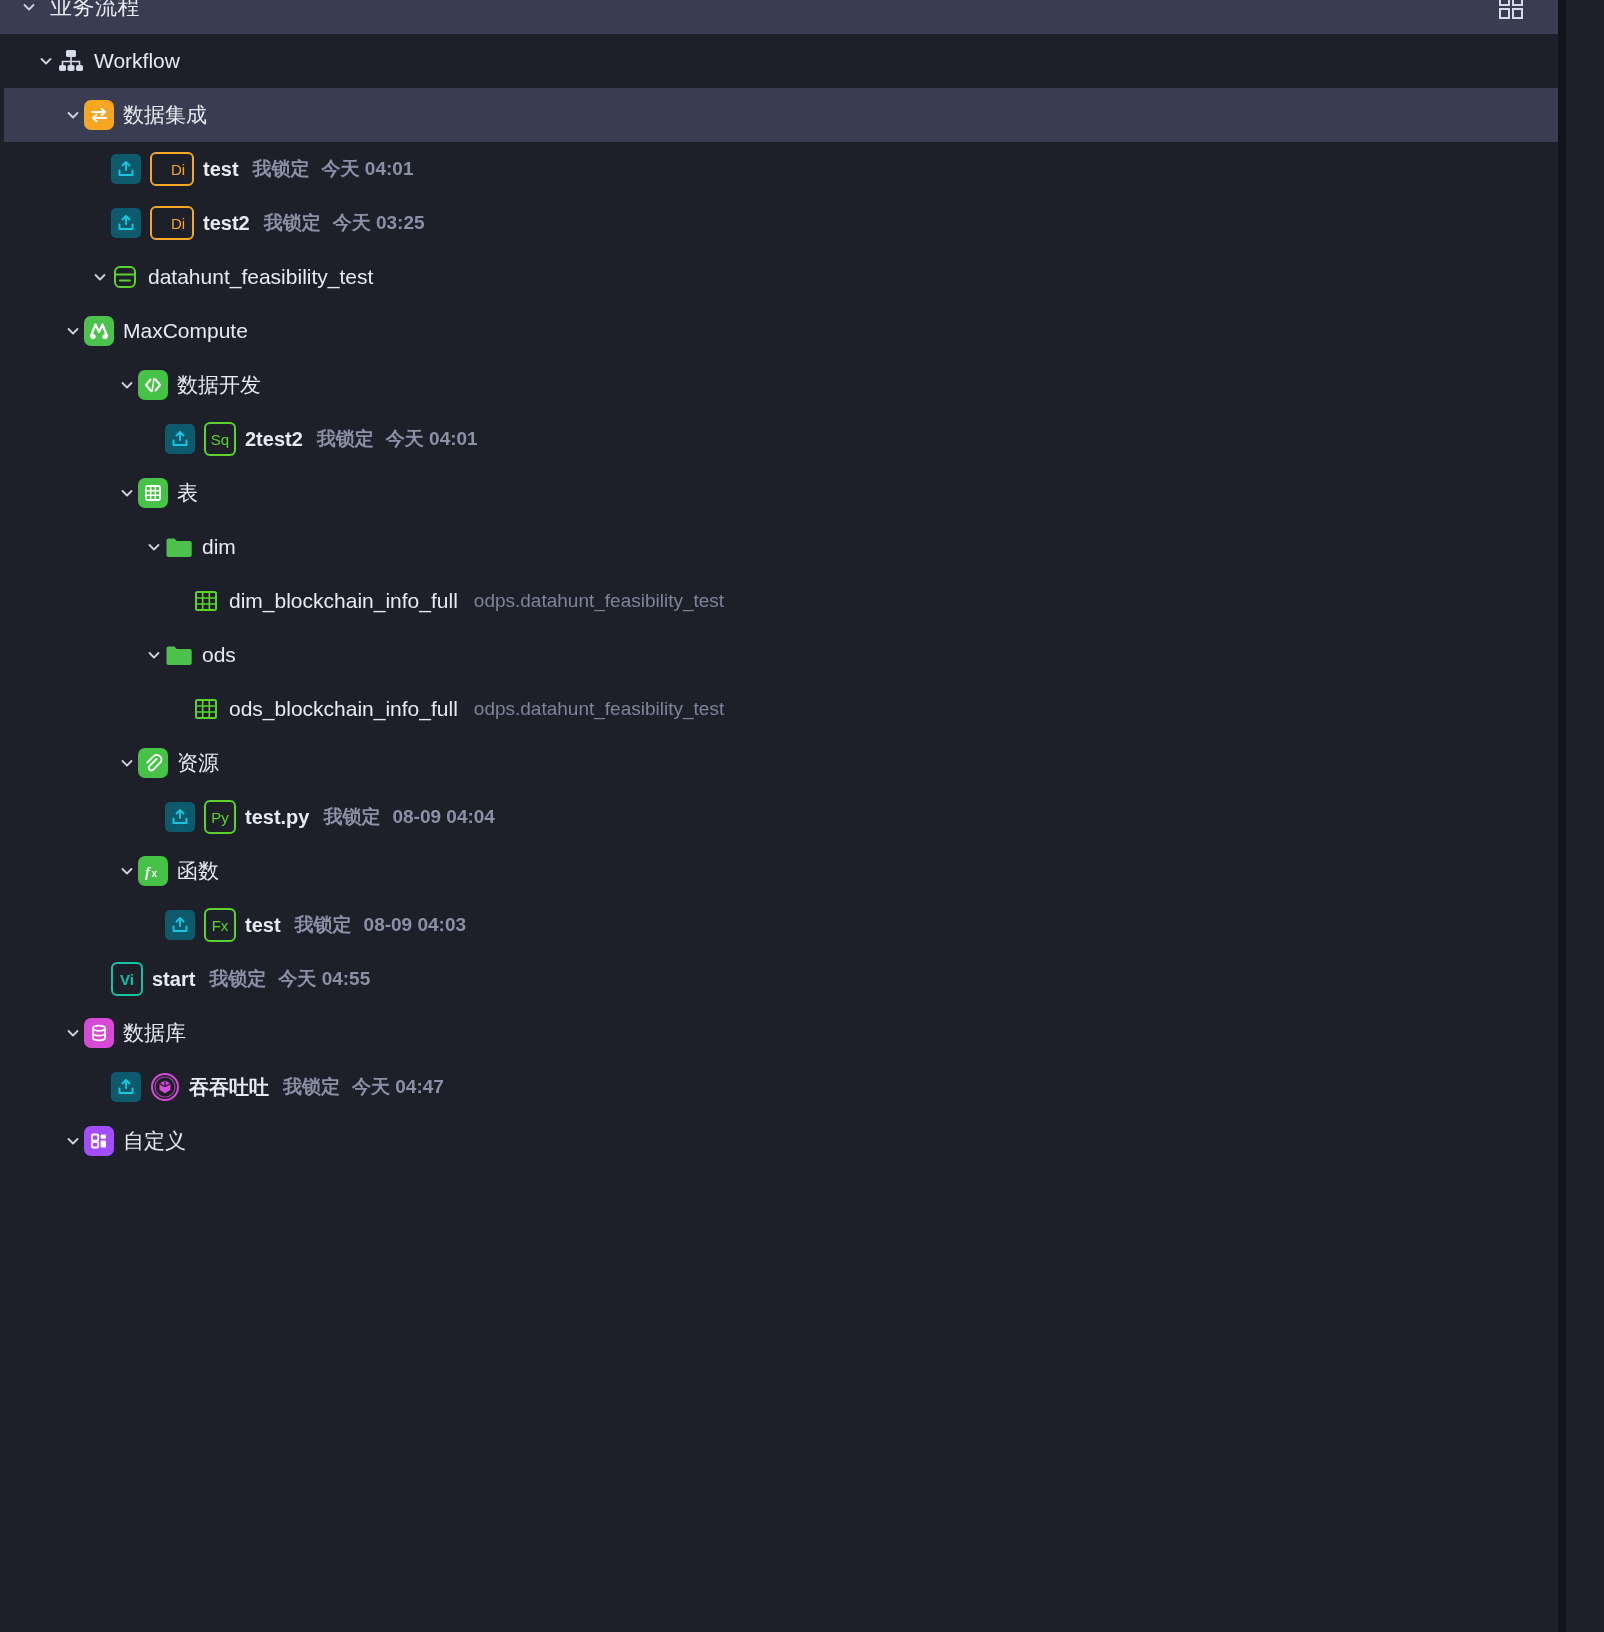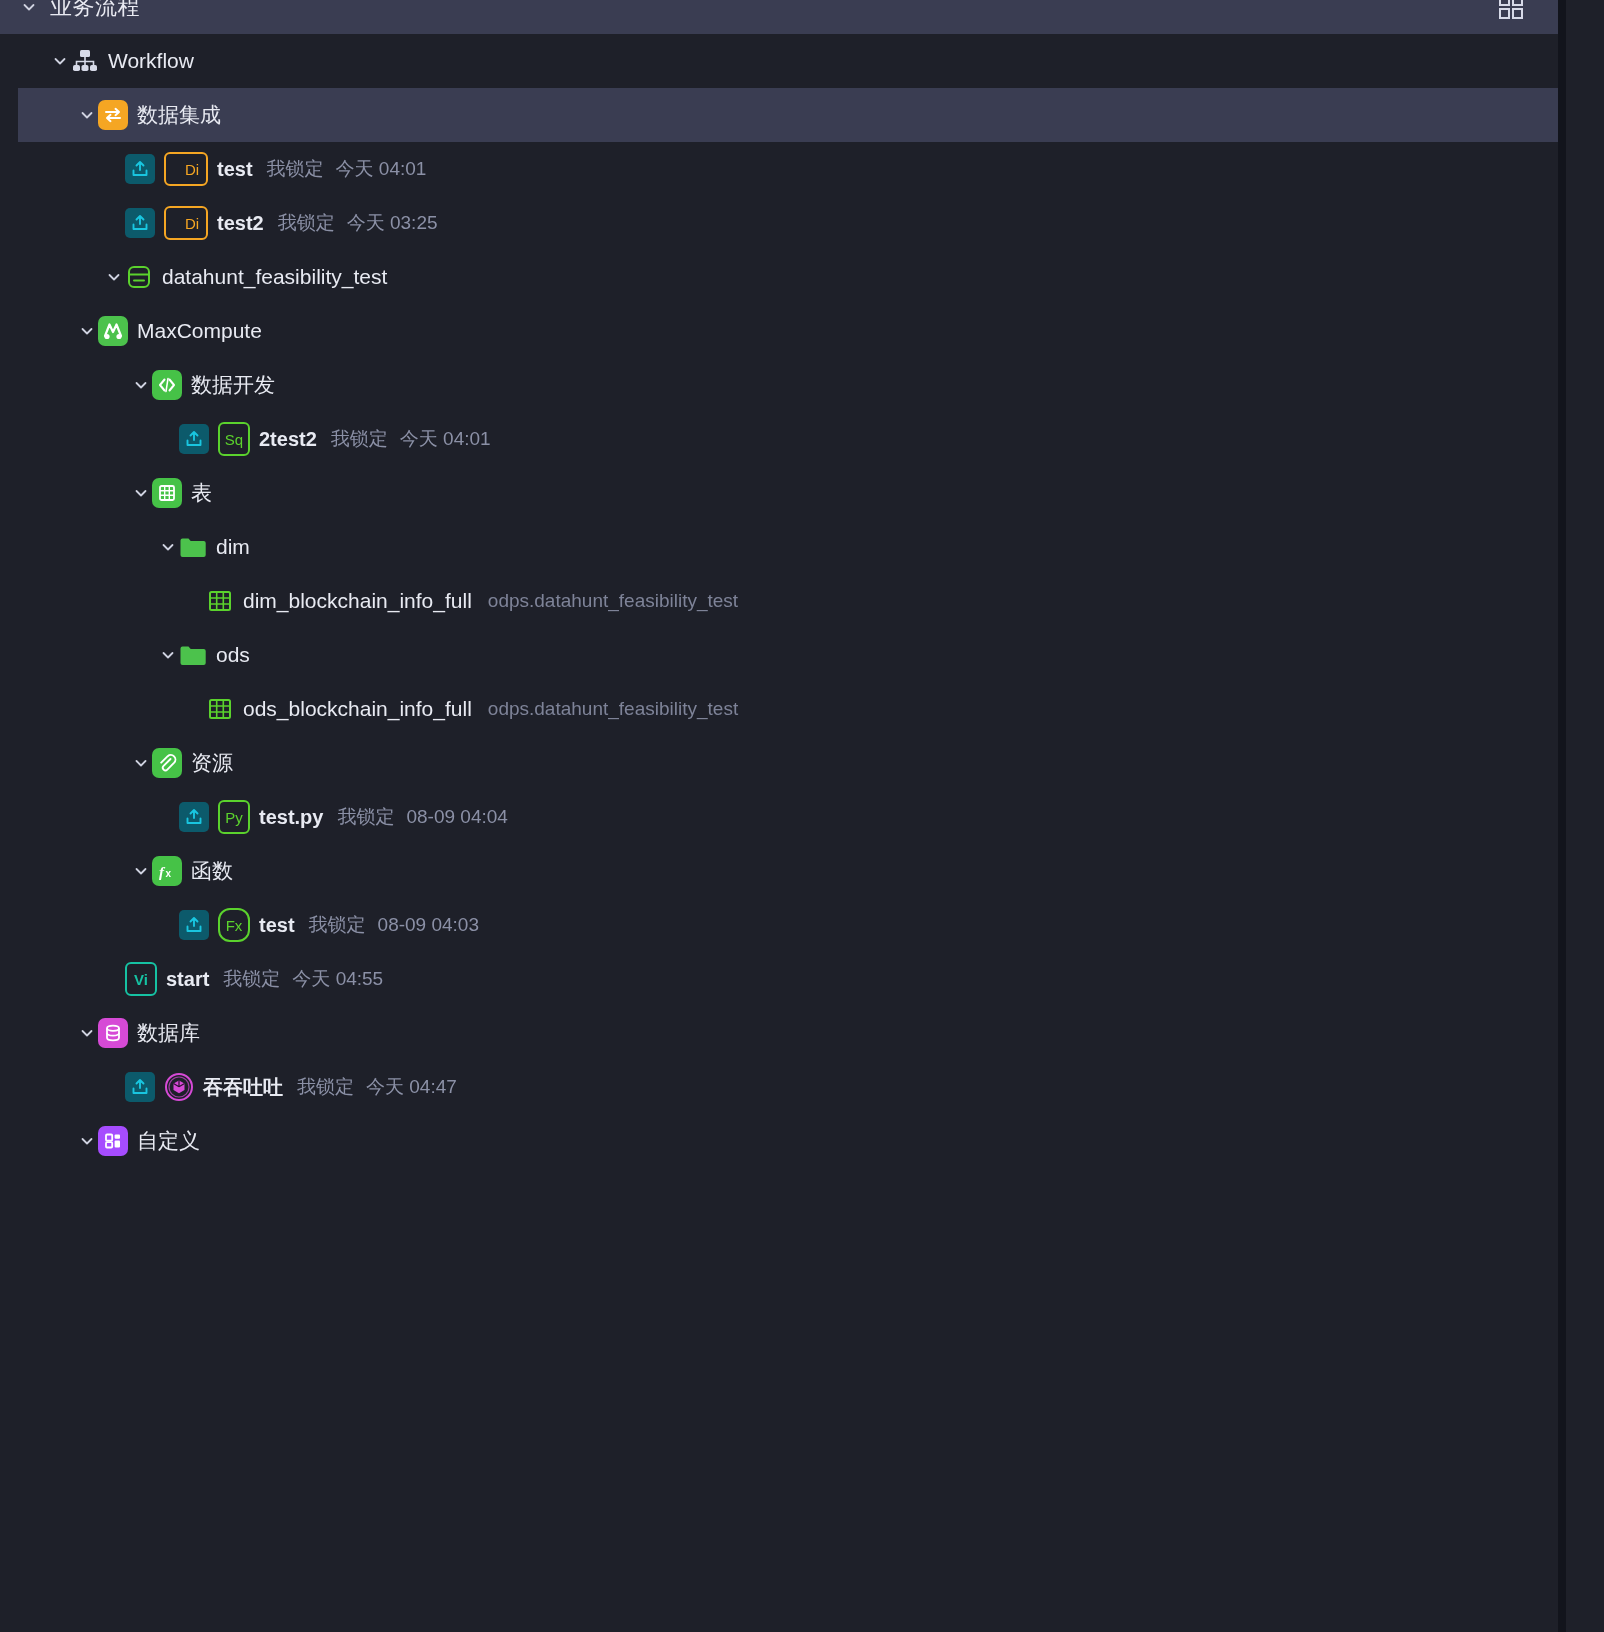--- a/index.html
+++ b/index.html
@@ -38,21 +38,21 @@
   .header-title{
     color:#e9eaf2;font-size:22px;font-weight:400;margin-left:10px;
     letter-spacing:.5px;
   }
   .header-grid{
     position:absolute;right:34px;top:50%;transform:translateY(-50%);
     width:26px;height:26px;cursor:pointer;
   }
 
   
-  .tree{position:absolute;left:18px;top:34px;width:1558px;}
+  .tree{position:absolute;left:4px;top:34px;width:1558px;}
   .row{
     position:relative;
     height:54px;
     display:flex;align-items:center;
     white-space:nowrap;
     cursor:pointer;
   }
   .row.selected{background:#3a3d52;}
 
   .chev{
@@ -64,21 +64,21 @@
 
   .ico{
     flex:0 0 auto;display:inline-flex;align-items:center;justify-content:center;
     margin-right:9px;
   }
   .label{
     color:#e8eaf2;font-size:21px;font-weight:400;
   }
   .label.bold{font-weight:700;font-size:20px;}
   .meta{
-    color:#8b90a6;font-size:19px;margin-left:14px;font-weight:400;
+    color:#8b90a6;font-size:19px;margin-left:14px;font-weight:700;
   }
   .meta.time{color:#8b90a6;margin-left:12px;}
   .sublabel{
     color:#7e8398;font-size:19px;margin-left:16px;font-weight:400;
   }
 
   
   .tile{
     width:30px;height:30px;border-radius:7px;
     display:inline-flex;align-items:center;justify-content:center;
@@ -95,21 +95,21 @@
   .badge{
     width:28px;height:30px;border-radius:6px;
     border:2px solid #f5a623;
     display:inline-flex;align-items:center;justify-content:center;
     font-size:15px;font-weight:400;line-height:1;
     font-family:"Liberation Sans","DejaVu Sans",sans-serif;
   }
   .badge-di{border-color:#f5a623;color:#f5a623;padding-left:12px;}
   .badge-sq{border-color:#5bd22d;color:#5bd22d;}
   .badge-py{border-color:#5bd22d;color:#5bd22d;}
-  .badge-fx{border-color:#5bd22d;color:#5bd22d;border-radius:12px;}
+  .badge-fx{border-color:#5bd22d;color:#5bd22d;}
   .badge-vi{border-color:#16c2a3;color:#16c2a3;font-weight:bold;}
 </style>
 </head>
 <body>
 
 <div id="app">
 
   <div class="panel">
 
     <div class="header">

